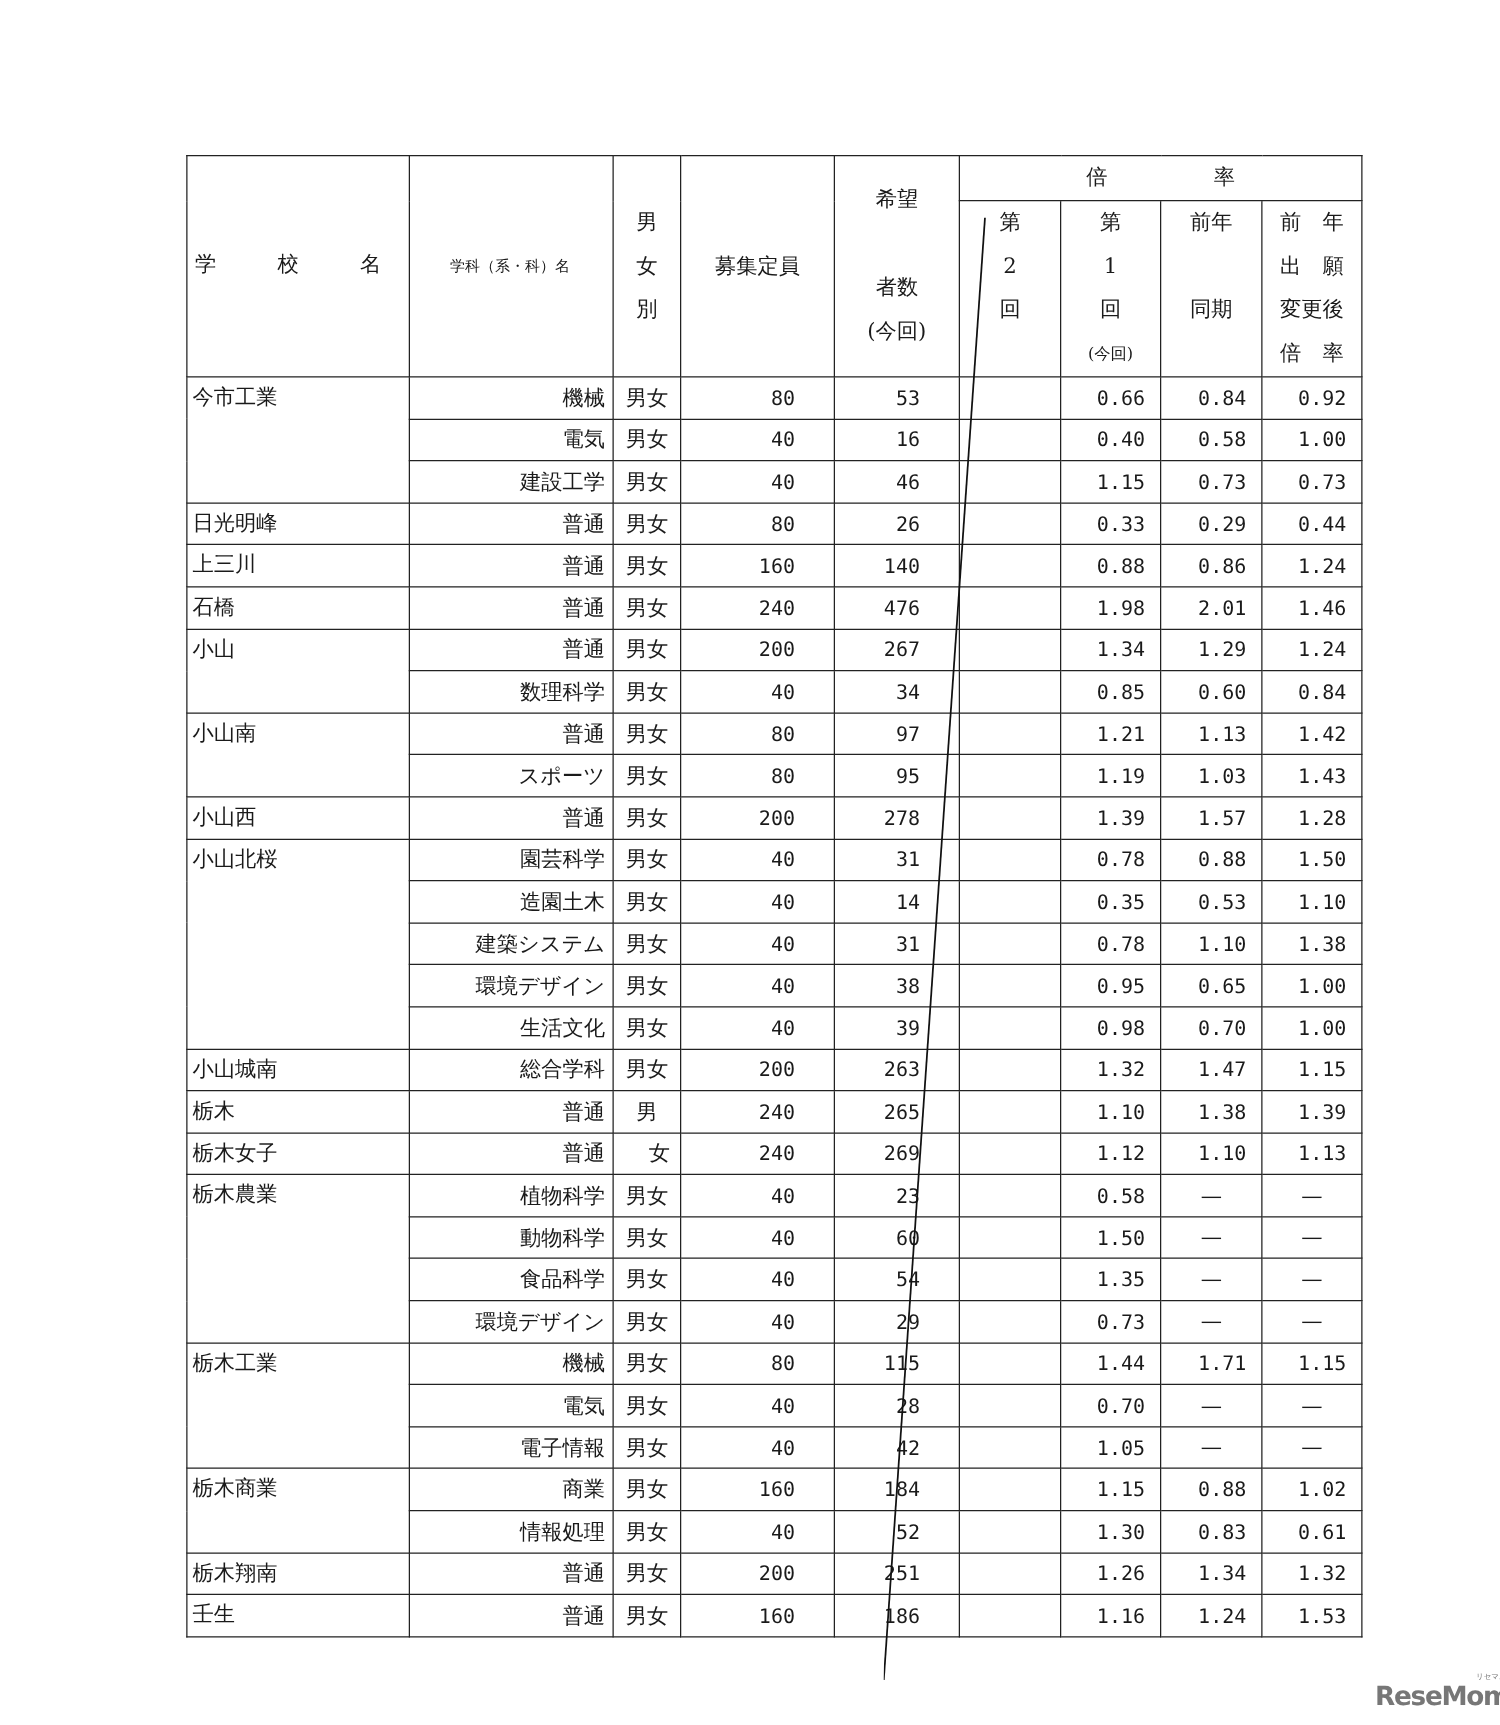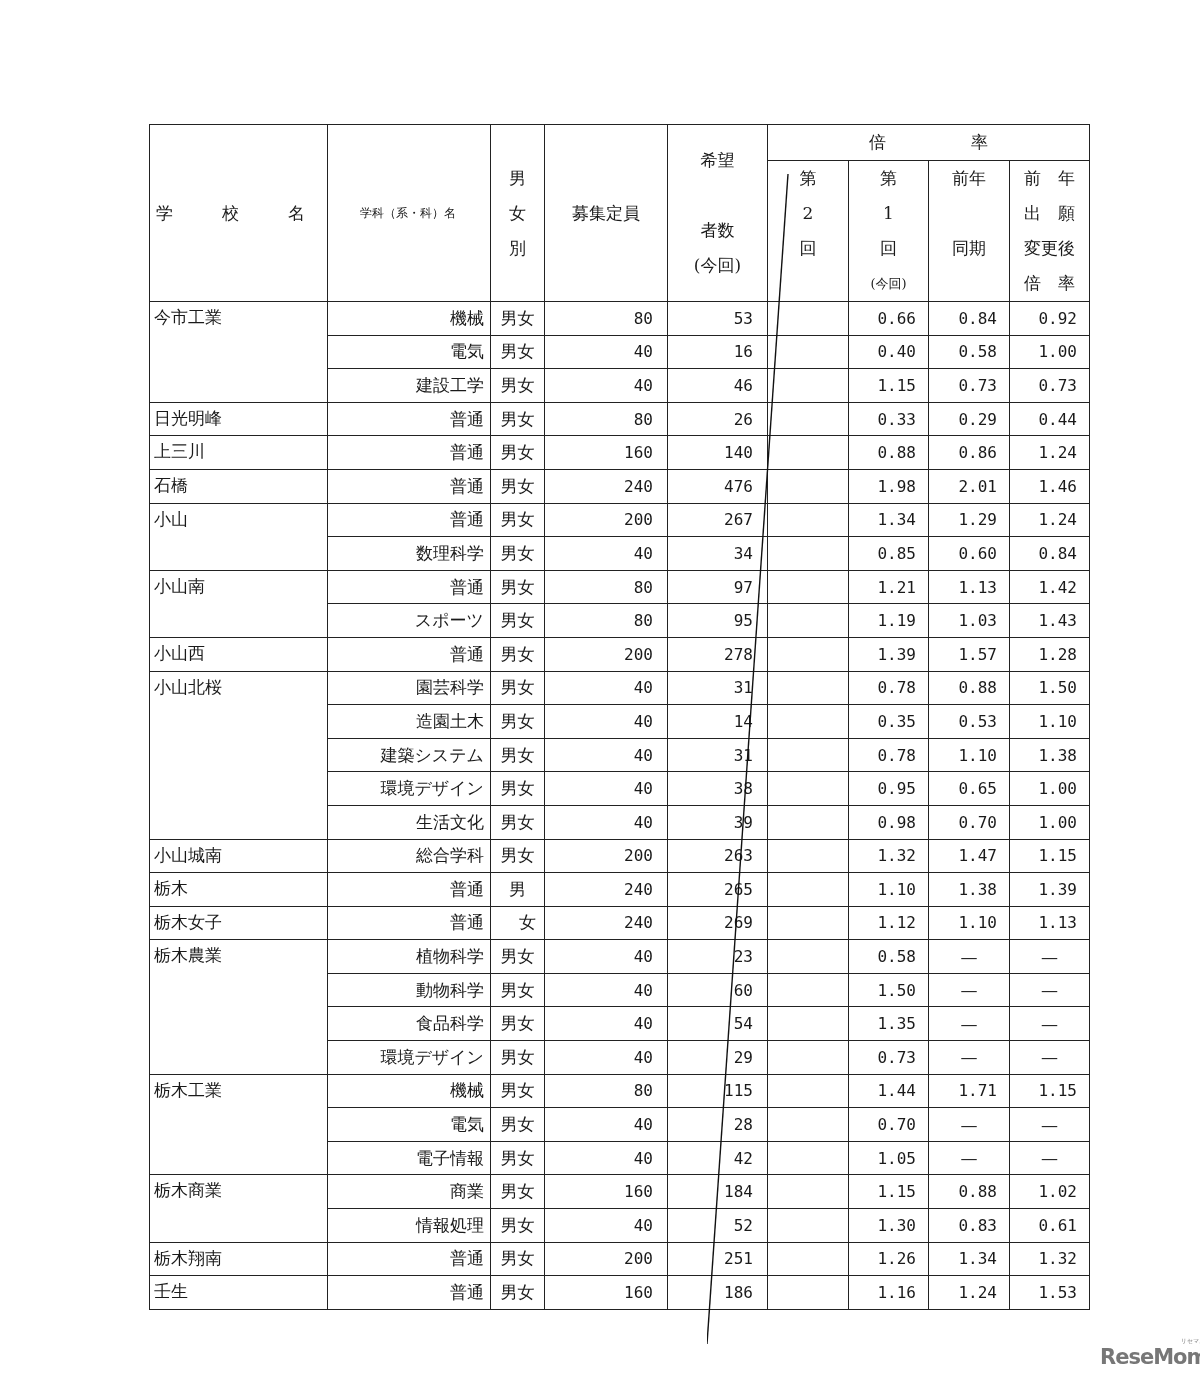--- a/index.html
+++ b/index.html
@@ -1,25 +1,25 @@
 <!DOCTYPE html>
 <html><head>
 <meta charset="utf-8">
 <style>
   html, body { margin: 0; padding: 0; background: #ffffff; }
   body { width: 1200px; height: 1380px; position: relative; font-family: "DejaVu Serif", "Liberation Serif", serif; color: #1a1a1a; }
   .sheet { position: absolute; left: 149px; top: 124px; }
   table { border-collapse: collapse; table-layout: fixed; font-size: 17px; }
   td, th { border: 1.5px solid #222; padding: 0 6px; height: 33.6px; box-sizing: border-box; font-weight: normal; white-space: nowrap; overflow: hidden; }
   th { vertical-align: middle; text-align: center; line-height: 35px; }
-  .h-school { text-align: left; letter-spacing: 16px; }
+  .h-school { text-align: left; letter-spacing: 16px; font-family: Liberation Mono, monospace; }
   .h-dept { font-size: 12px; text-align: center; vertical-align: middle; padding-left: 4px; }
   .h-small { font-size: 13px; }
   .h-wrap { white-space: normal; }
-  .num { text-align: right; padding-right: 14px; font-family: "DejaVu Sans Mono", "Liberation Mono", monospace; font-size: 16px; }
+  .num { text-align: right; padding-right: 31px; font-family: "DejaVu Sans Mono", "Liberation Mono", monospace; font-size: 16px; }
   .rate { text-align: right; padding-right: 12px; font-family: "DejaVu Sans Mono", "Liberation Mono", monospace; font-size: 16px; }
   .dash { text-align: center; }
   .school { vertical-align: top; padding-top: 4px; padding-left: 4px; }
   .dept { text-align: right; padding-left: 4px; }
   .sex-l { text-align: center; padding-left: 6px; }
   .sex-r { text-align: right; padding-right: 8px; }
   .blank { position: relative; }
   .diag { position: absolute; left: 707px; top: 174px; width: 82px; height: 1170px; pointer-events: none; }
   .logo { position: absolute; left: 1088px; top: 1345px; font-family: "DejaVu Sans", "Liberation Sans", sans-serif; font-weight: bold; font-size: 21px; color: #777; letter-spacing: -1px; margin-left: 12px; }
   .logo small { position: absolute; top: -8px; right: 2px; font-size: 6px; letter-spacing: 0; font-weight: normal; }

